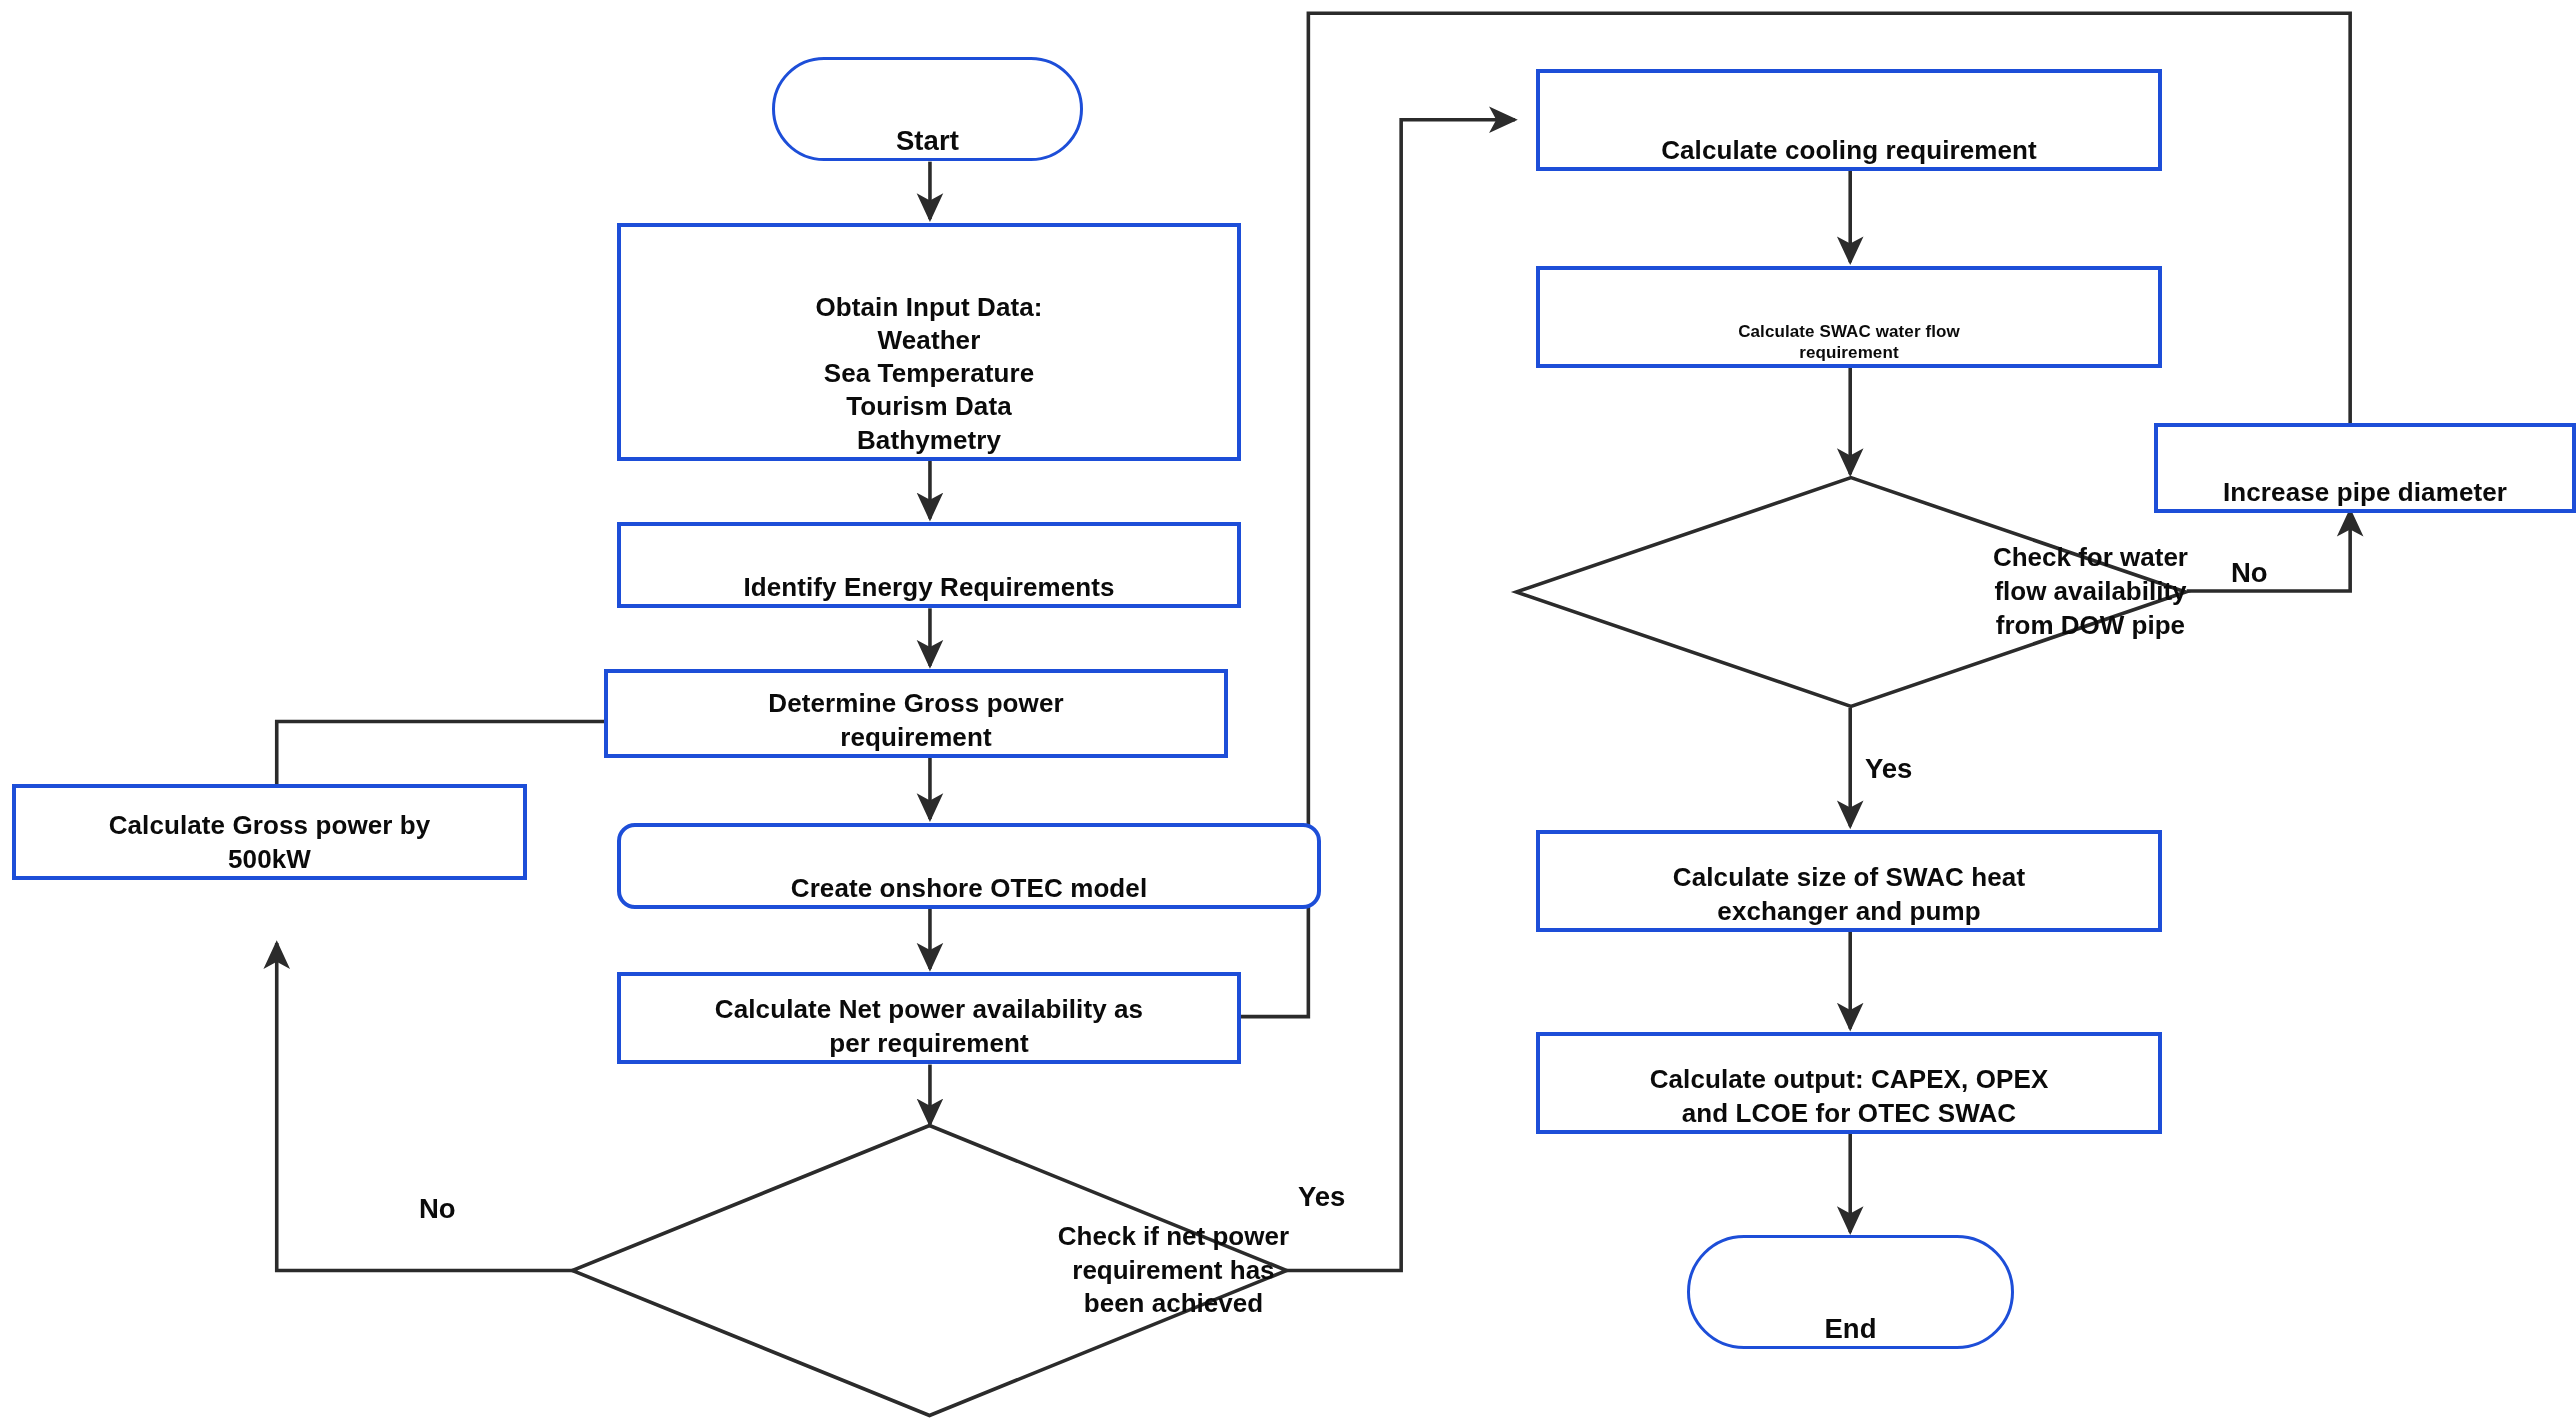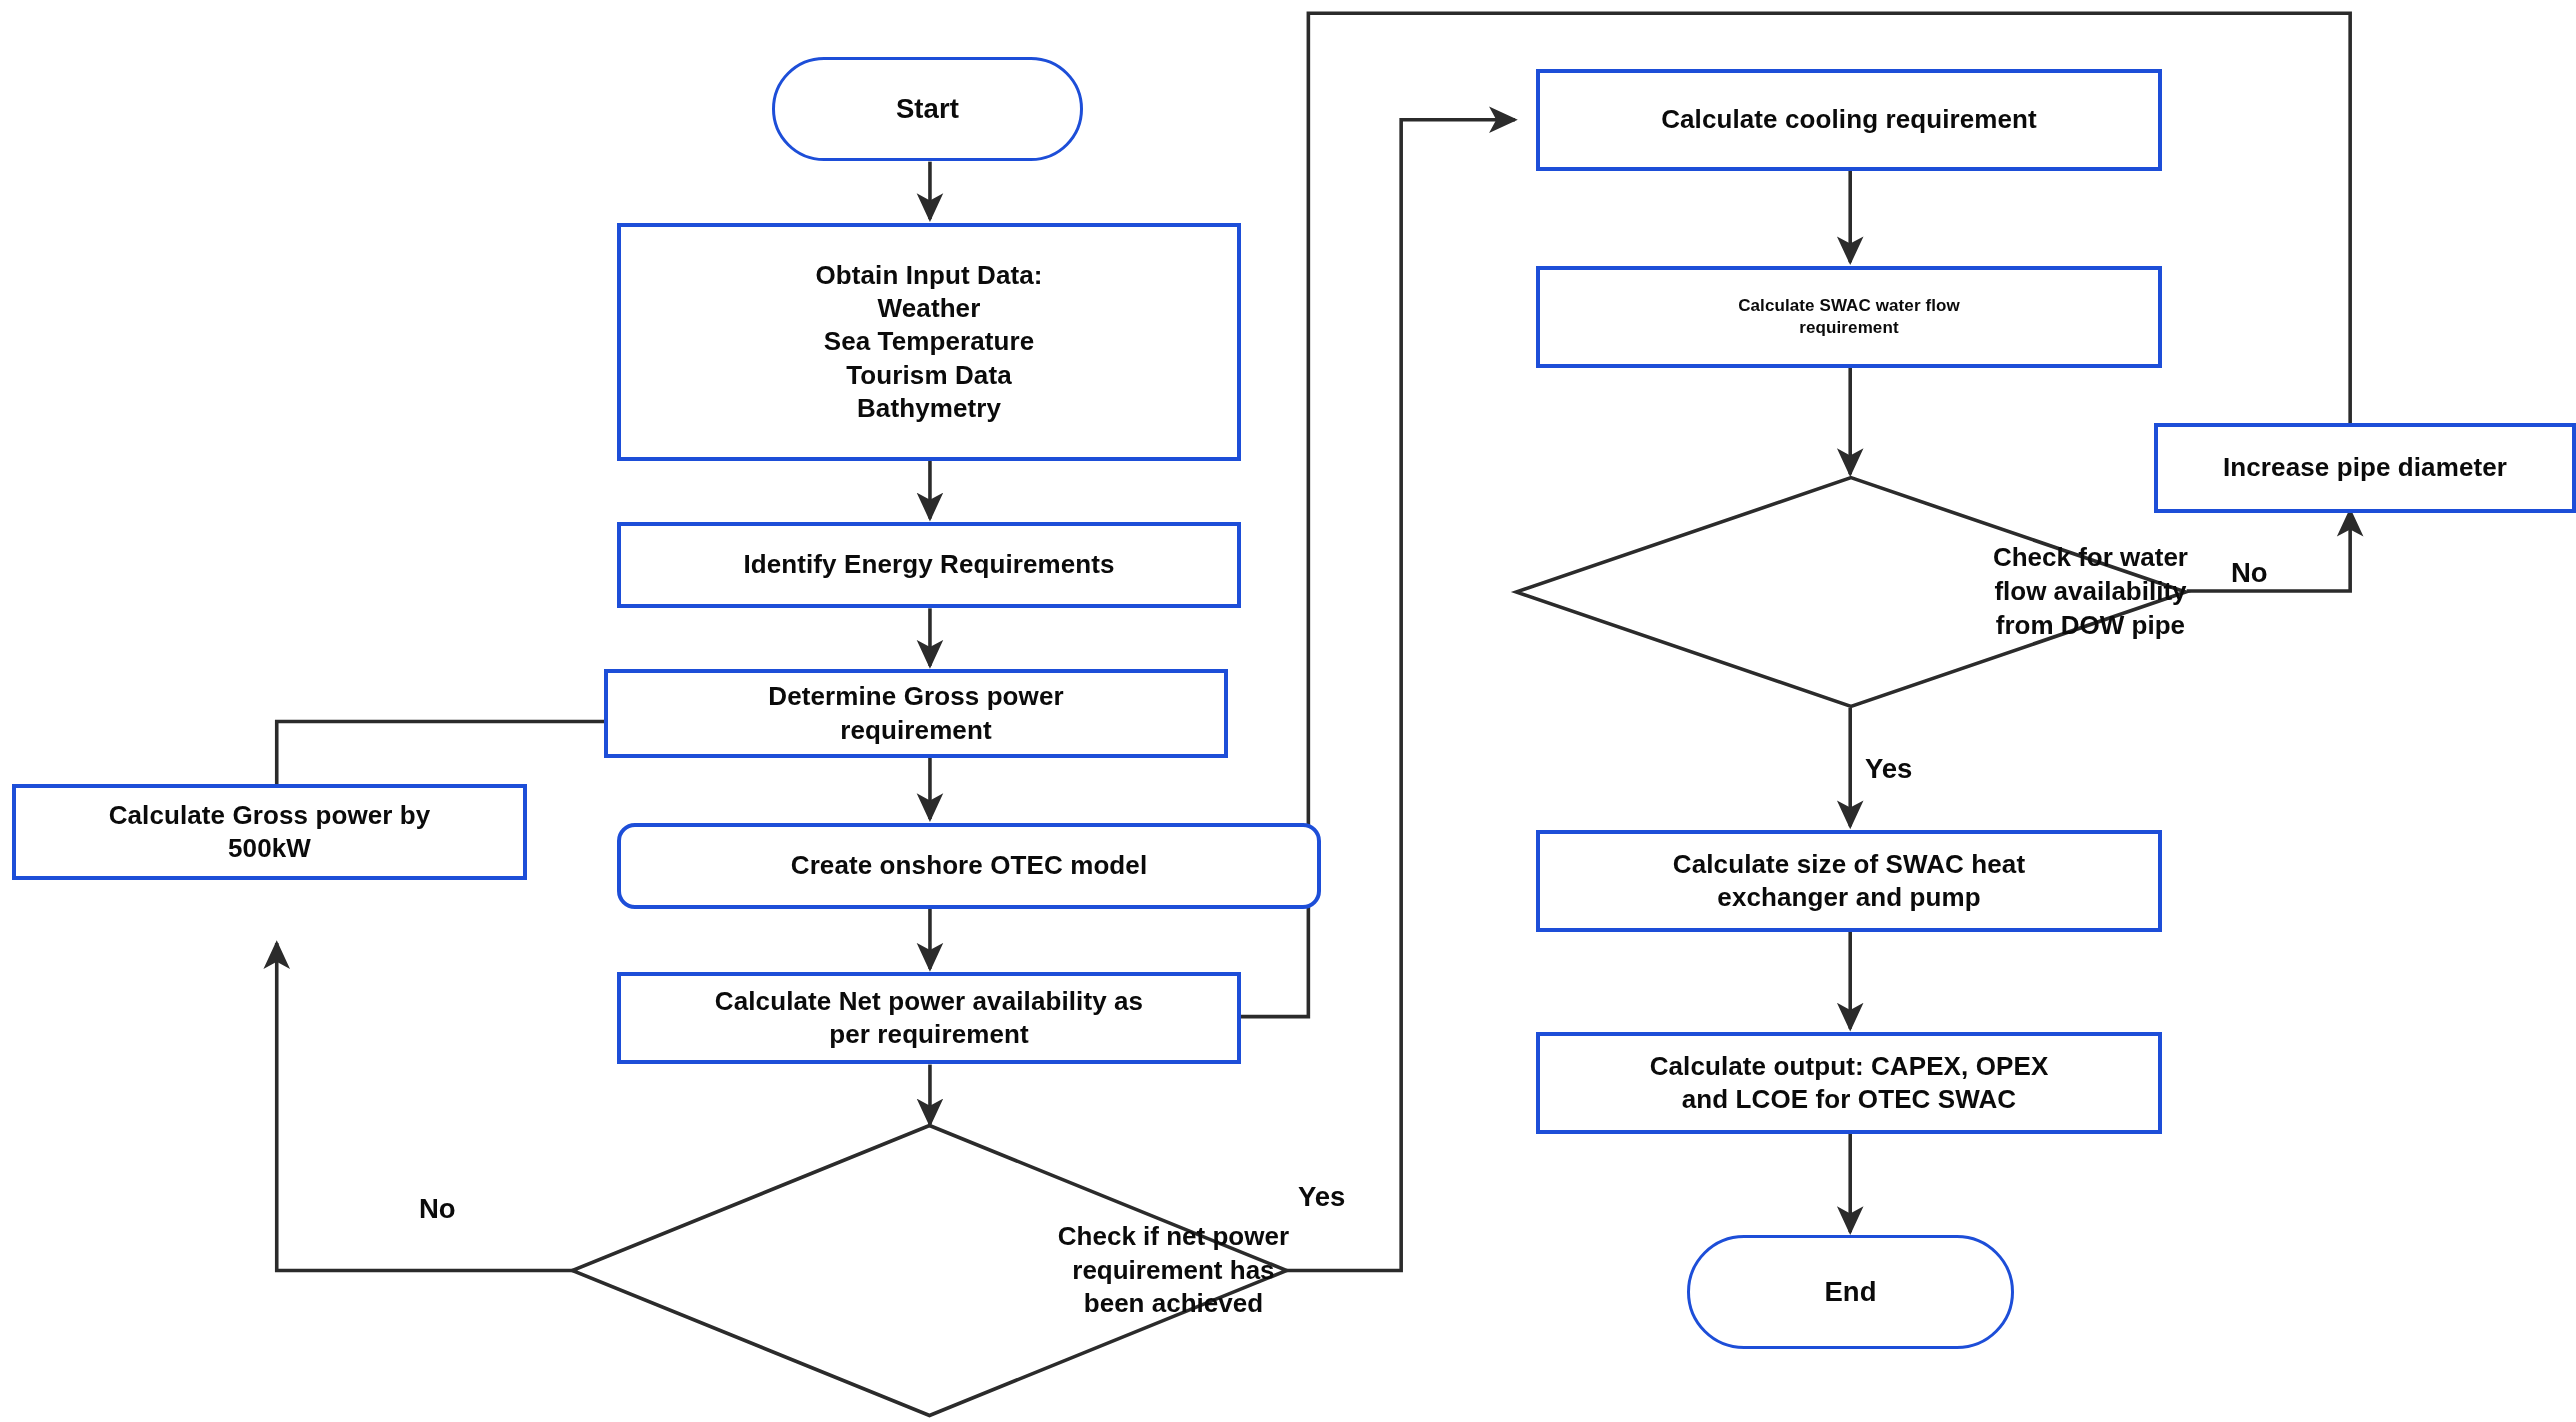--- a/index.html
+++ b/index.html
@@ -23,21 +23,21 @@
     top: 0;
     width: 2576px;
     height: 1422px;
   }
   .node {
     position: absolute;
     box-sizing: border-box;
     background: #ffffff;
     border: 4px solid #1d4ed8;
     display: flex;
-    align-items: center;
+    align-items: flex-end;
     justify-content: center;
     text-align: center;
     color: #0b0b0b;
     font-weight: bold;
     line-height: 1.28;
     letter-spacing: 0.1px;
     white-space: pre-line;
     z-index: 3;
   }
   .node.terminal {

